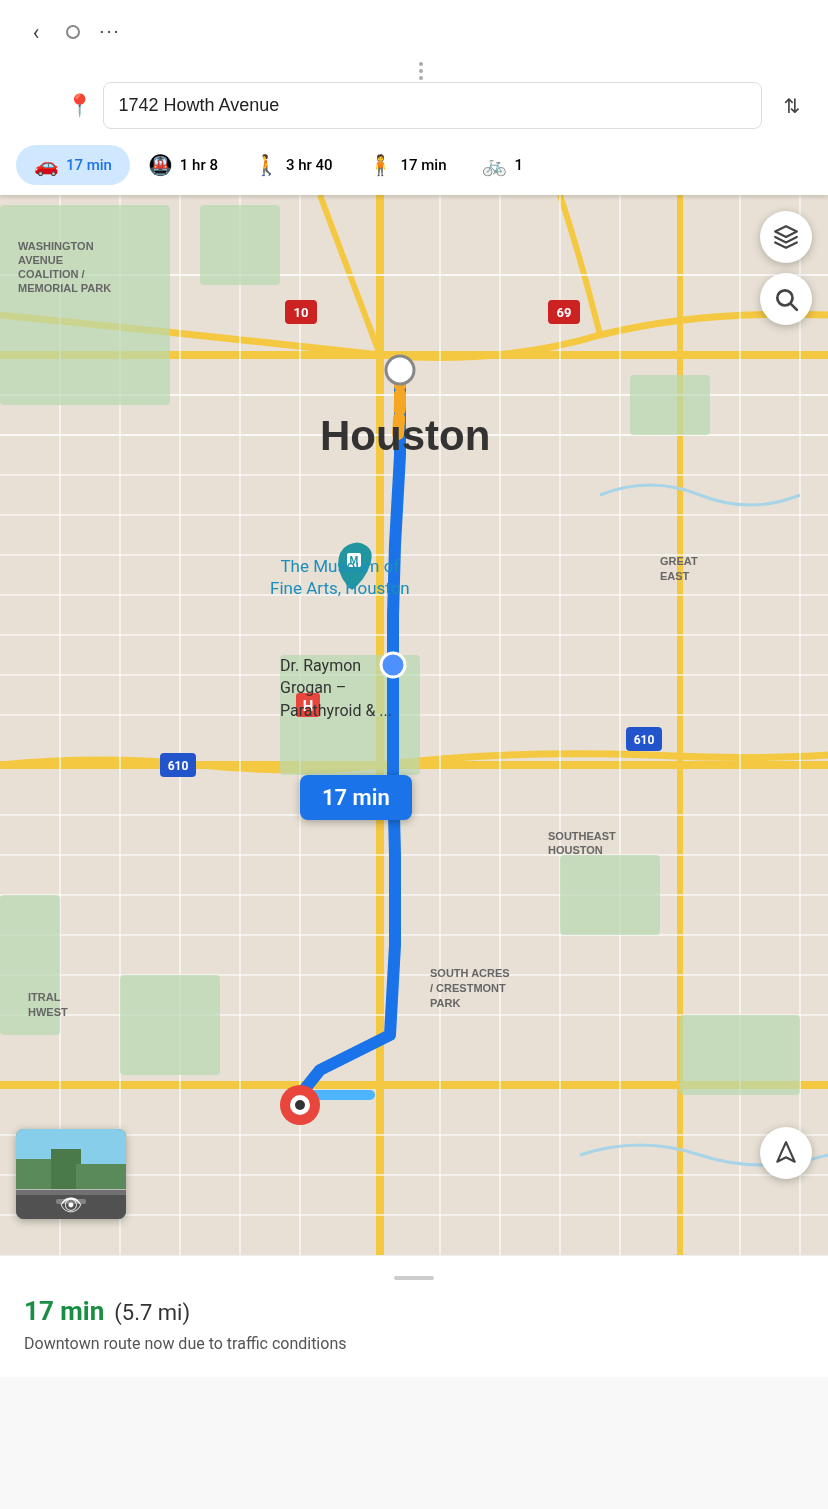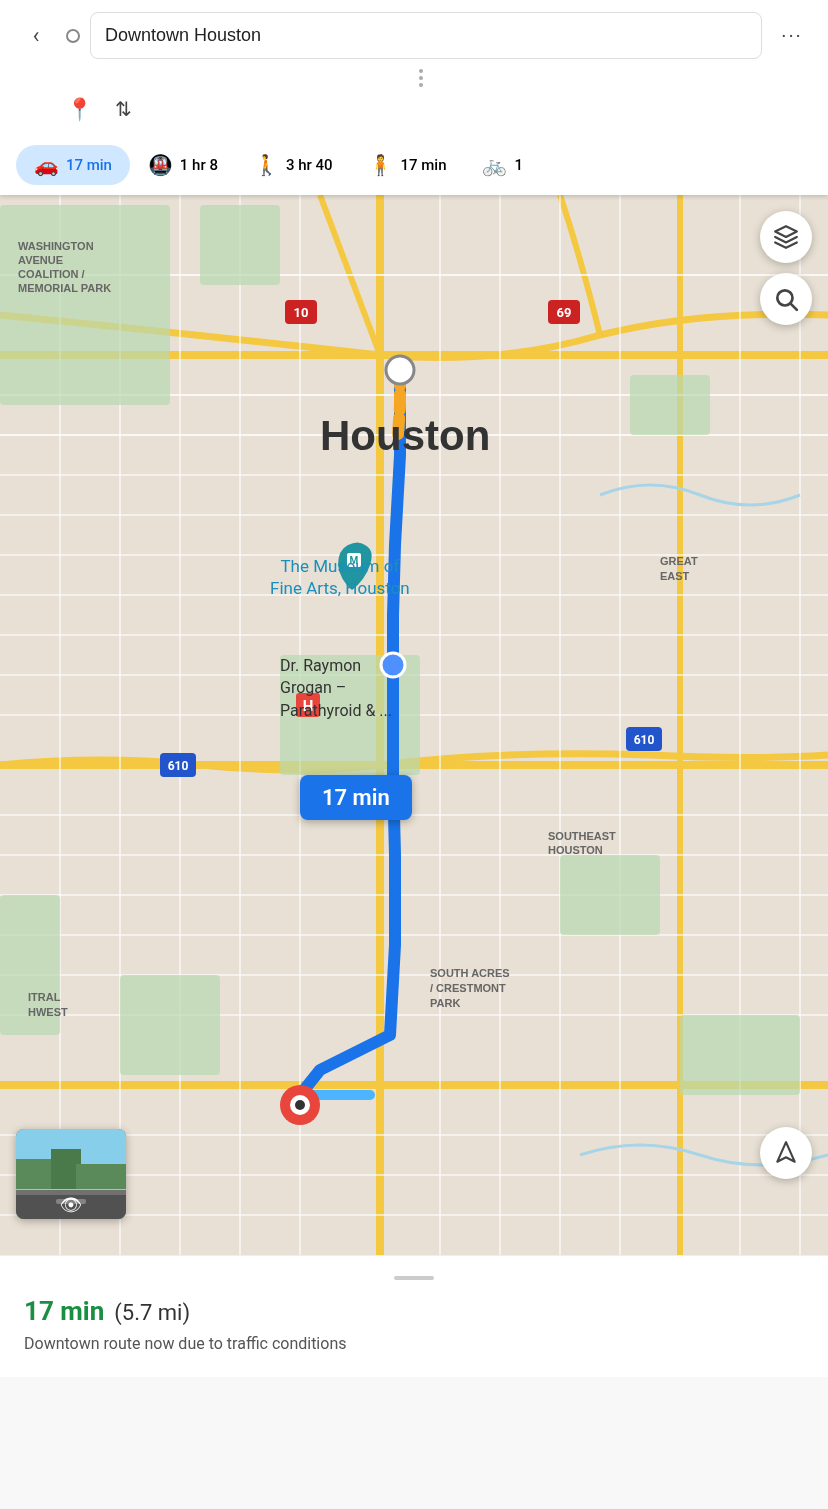--- a/index.html
+++ b/index.html
@@ -253,37 +253,37 @@
   </style>
 </head>
 <body>
 
 <div class="header">
   <div class="search-row">
     <div class="back-btn">
       <span class="back-icon">‹</span>
     </div>
     <div class="circle-dot"></div>
-    <input class="search-input-box" type="text" value="Downtown Houston" style="">
     <div class="more-btn">
       <span class="more-dots">···</span>
     </div>
   </div>
 
   <div class="divider-dots">
     <div class="divider-dot"></div>
     <div class="divider-dot"></div>
     <div class="divider-dot"></div>
   </div>
 
   <div class="dest-row">
     <div style="width:40px;height:40px;display:flex;align-items:center;justify-content:center;flex-shrink:0;">
       
     </div>
     <span class="pin-icon">📍</span>
+    <input class="dest-input-box" type="text" value="1742 Howth Avenue" style="">
     <div class="swap-btn">
       <span class="swap-icon">⇅</span>
     </div>
   </div>
 
   <div class="transport-tabs">
     <div class="transport-tab active">
       <span class="tab-icon">🚗</span>
       <span class="tab-label">17 min</span>
     </div>

